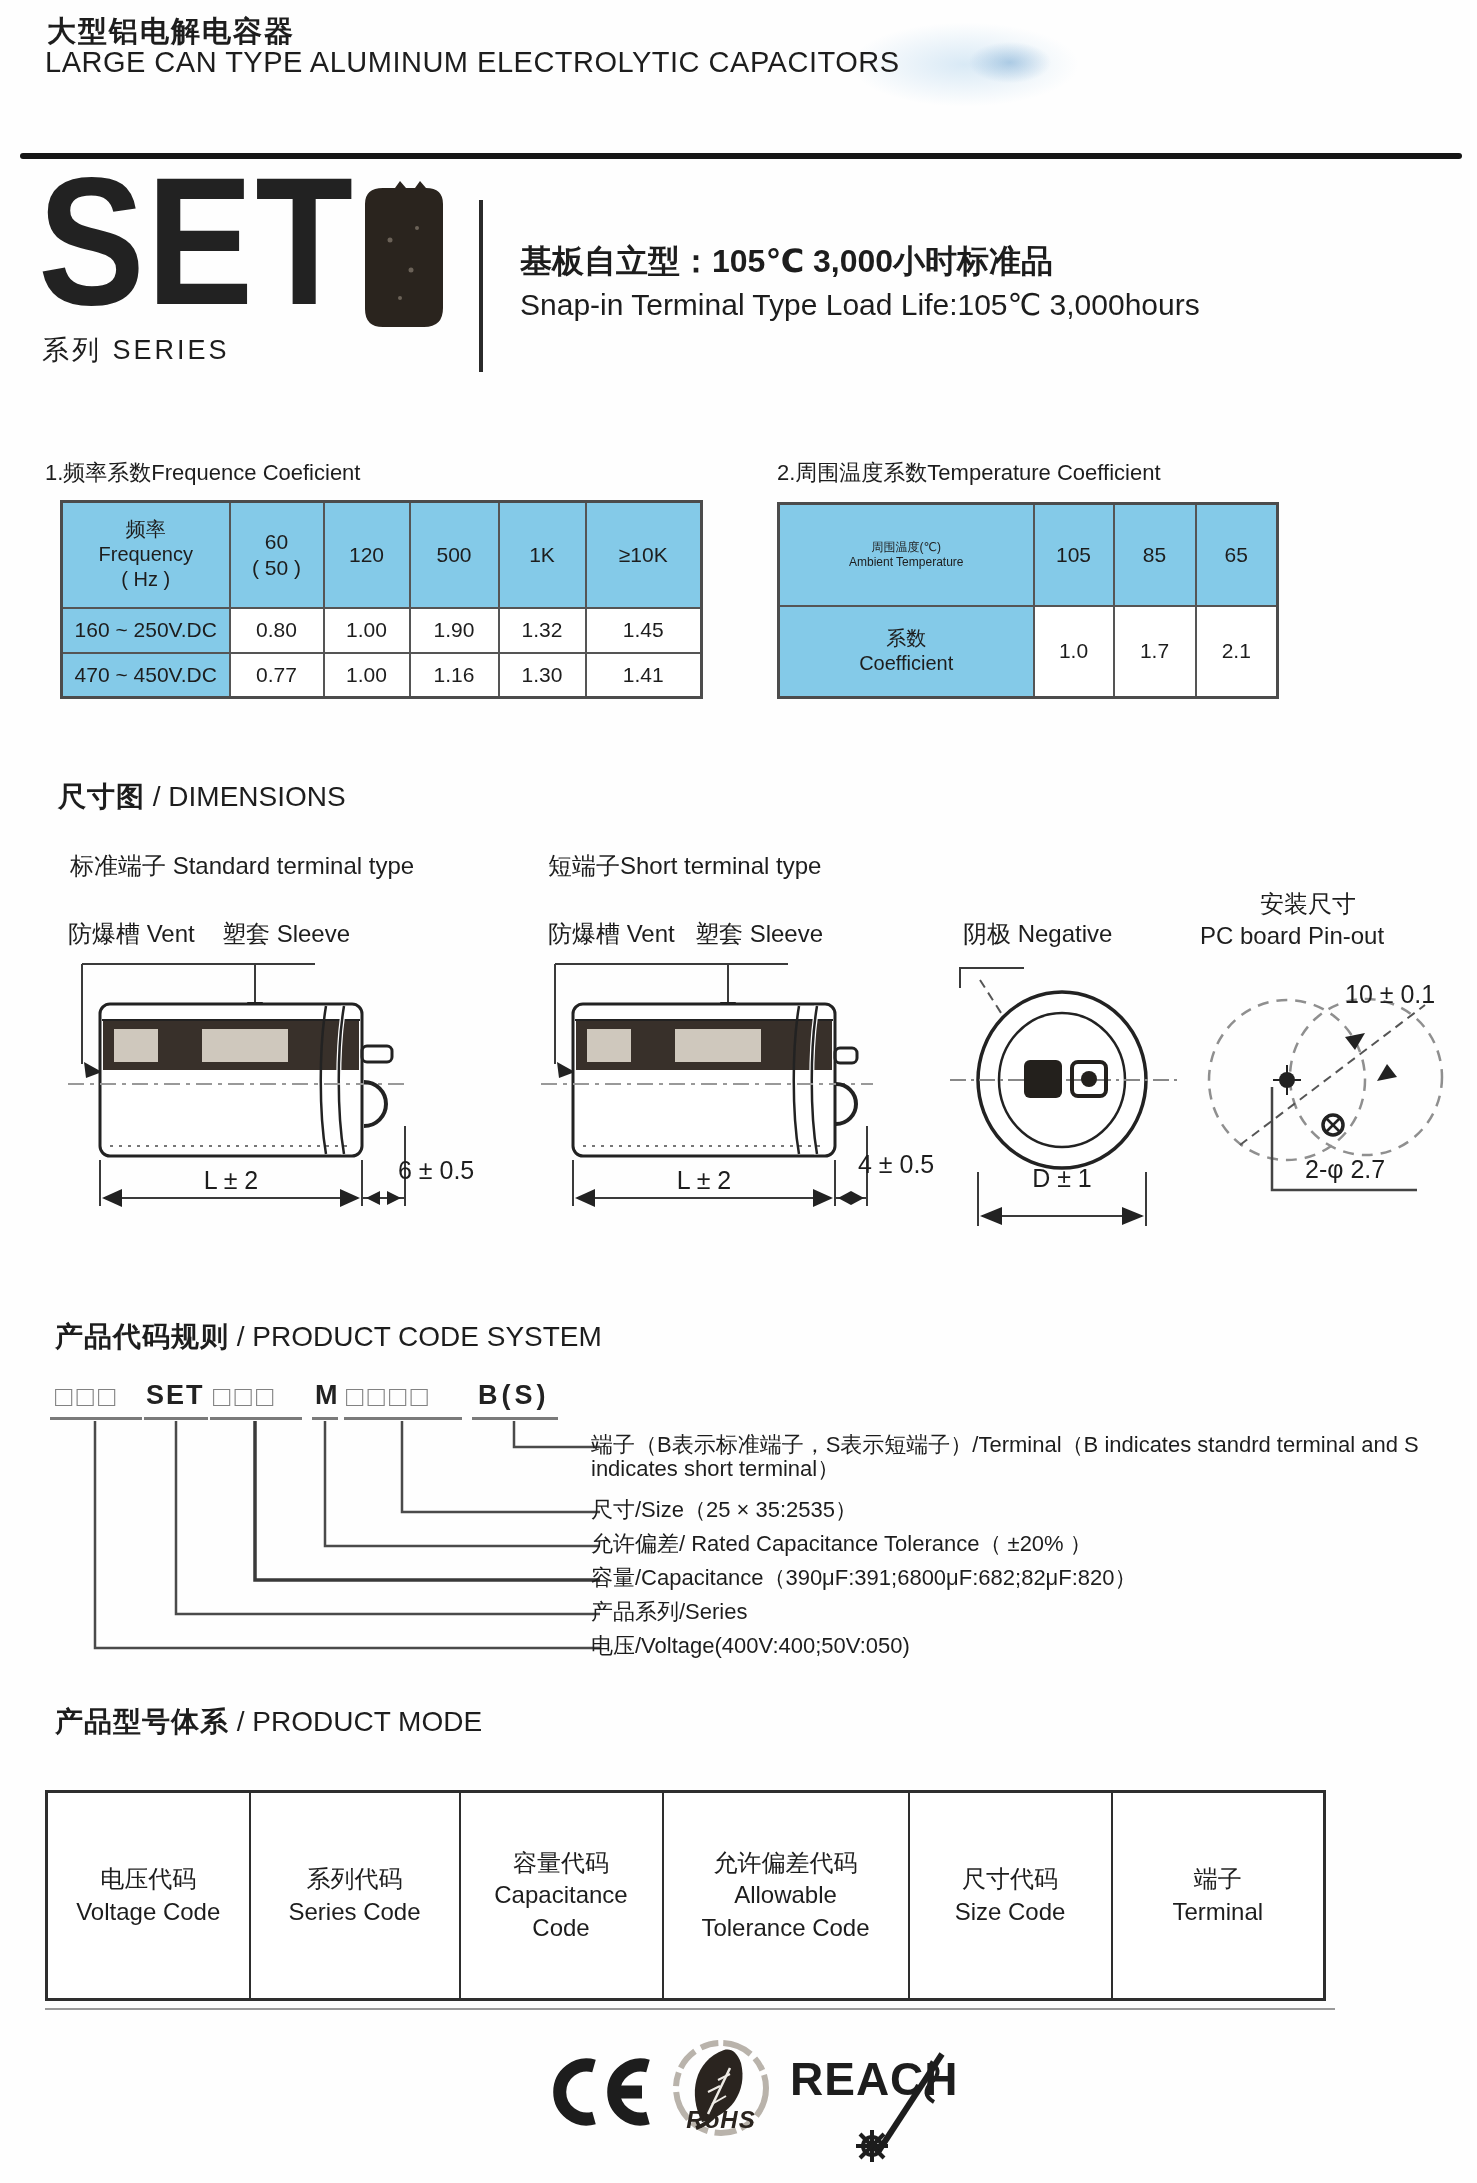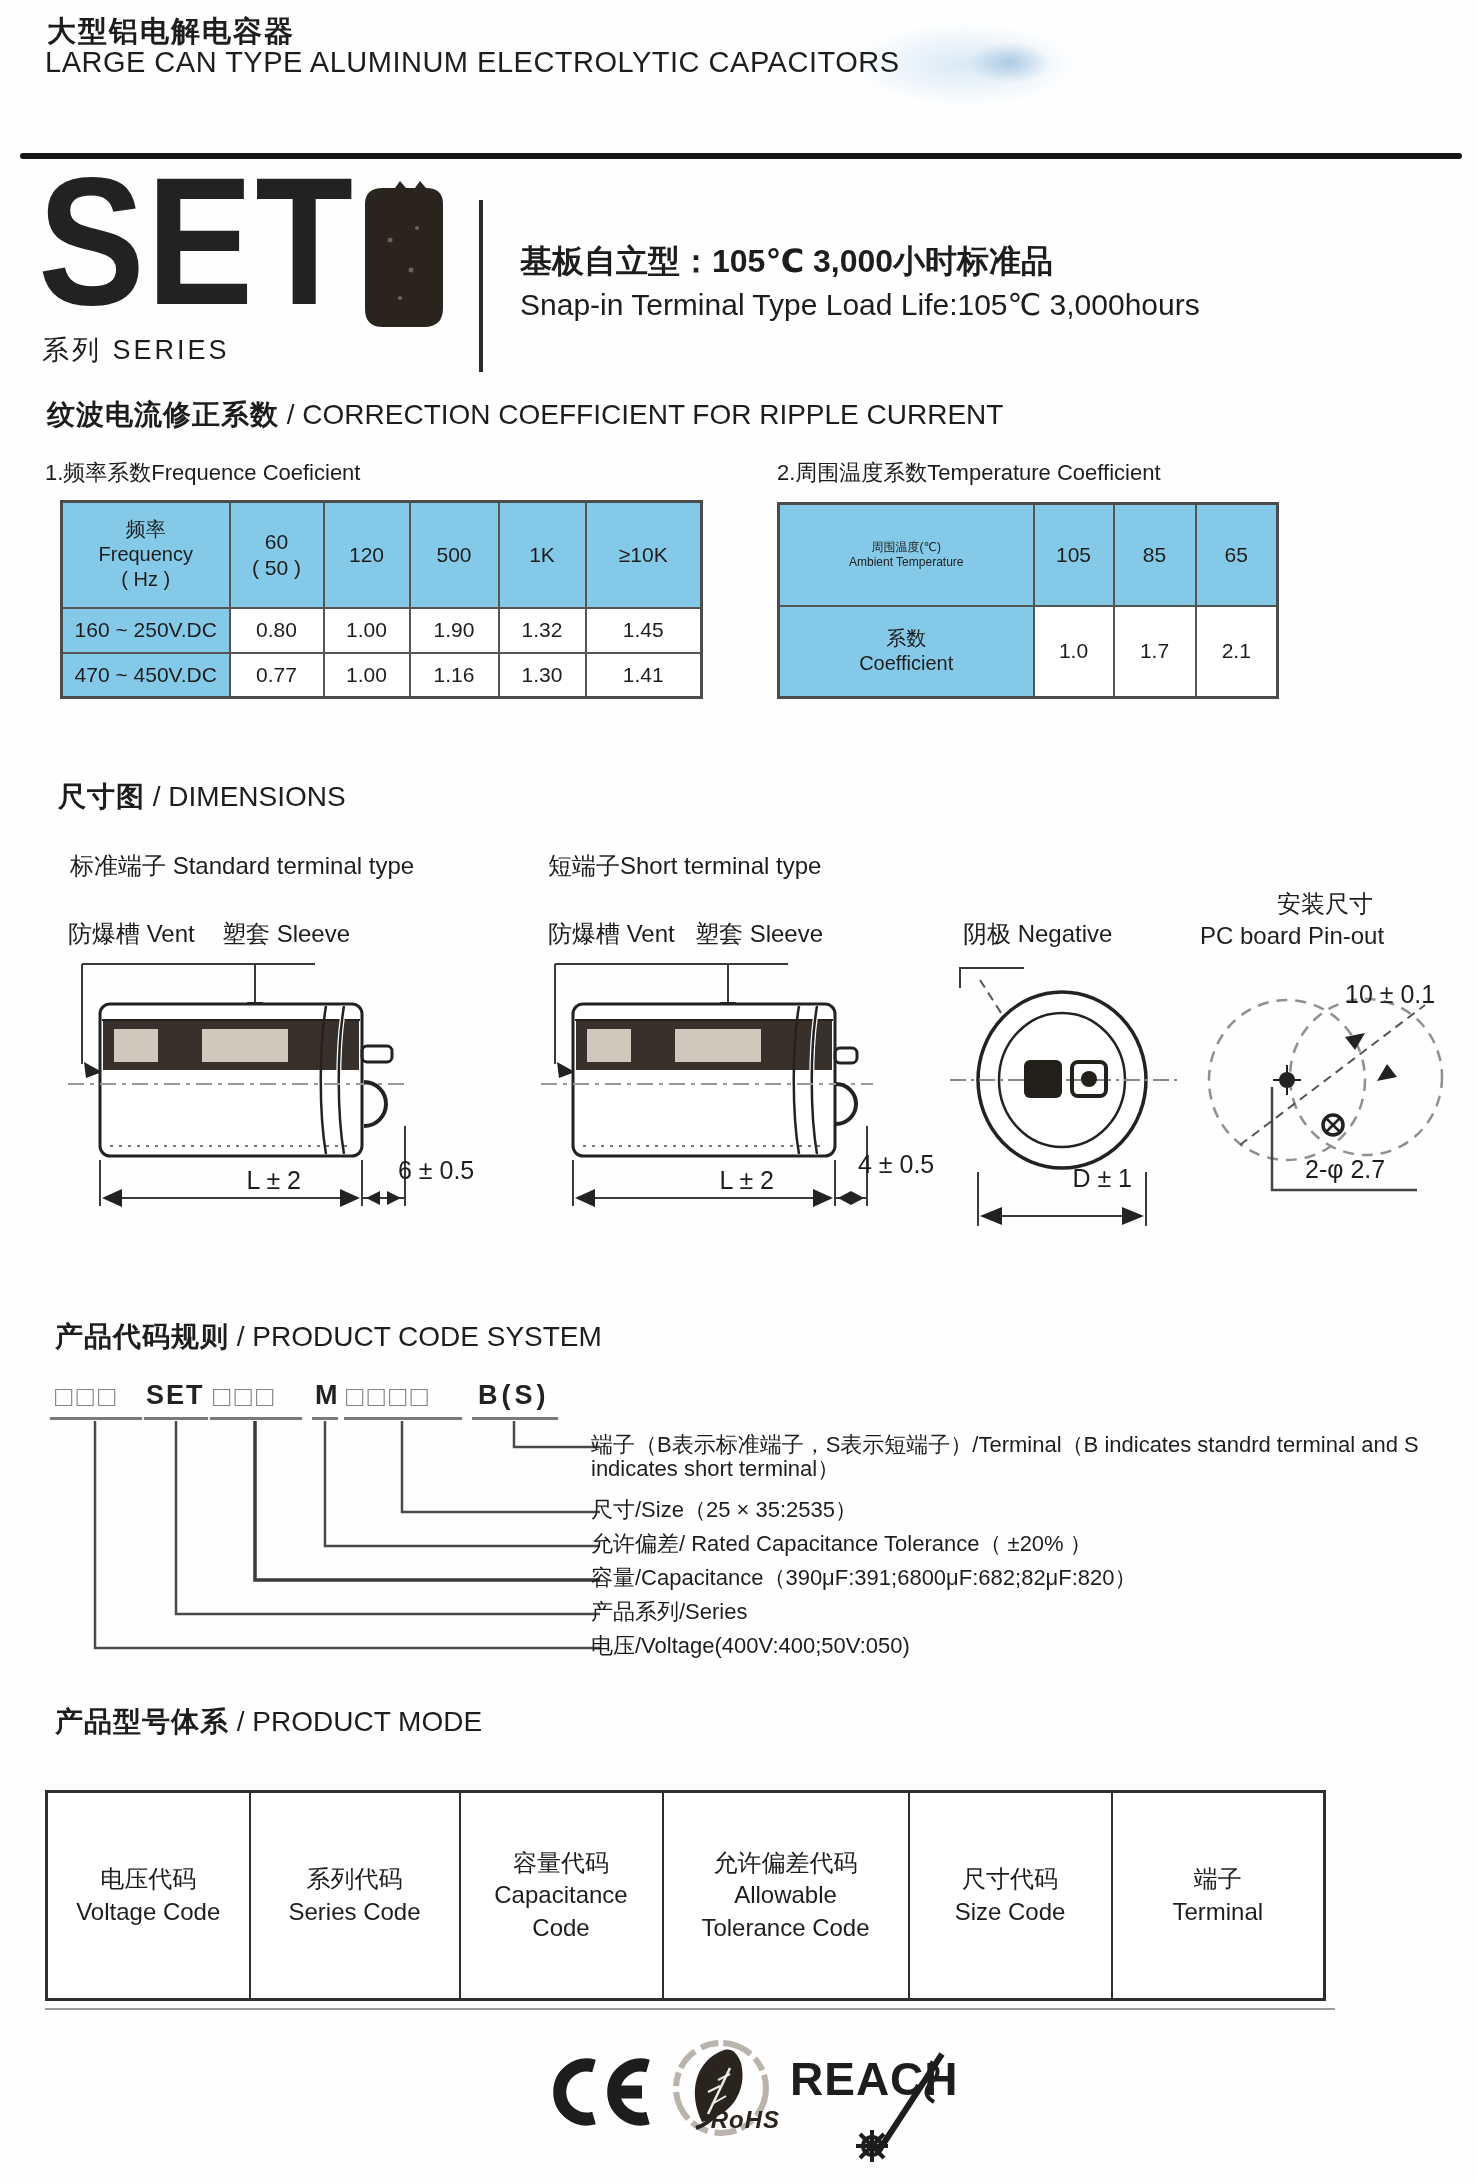--- a/index.html
+++ b/index.html
@@ -1,20 +1,20 @@
 <!DOCTYPE html>
 <html><head>
 <meta charset="utf-8">
 <style>
   html,body{margin:0;padding:0;background:#e8e8e8;}
   #page{position:relative;width:1477px;height:2183px;background:#fefefe;margin:0 auto;
         font-family:"Liberation Sans","DejaVu Sans",sans-serif;color:#1d1d1d;overflow:hidden;}
   .abs{position:absolute;}
   .pre{white-space:pre-line;}
-  .tc{text-align:right;}
+  .tc{text-align:center;}
   
   .title-zh{left:47px;top:12px;font-size:29px;font-weight:700;letter-spacing:2px;}
   .title-en{left:45px;top:46px;font-size:29px;font-weight:500;letter-spacing:0.5px;}
   .rule{left:20px;top:153px;width:1442px;height:6px;background:#151515;border-radius:3px;}
   .watermark{left:850px;top:22px;width:230px;height:85px;
      background:radial-gradient(ellipse at 50% 50%, rgba(130,185,225,.30), rgba(130,185,225,0) 70%);}
   .watermark2{left:965px;top:40px;width:90px;height:45px;
      background:radial-gradient(ellipse at 50% 50%, rgba(60,130,190,.35), rgba(60,130,190,0) 65%);}
   
   .set-name{left:38px;top:150px;font-size:182px;line-height:1;font-weight:700;letter-spacing:2px;
@@ -71,23 +71,20 @@
     <circle cx="45" cy="60" r="2.5" fill="#6b6258"></circle>
       <circle cx="66" cy="90" r="2.5" fill="#6b6258"></circle>
     <circle cx="55" cy="118" r="2" fill="#6b6258"></circle>
       <circle cx="72" cy="48" r="2" fill="#6b6258"></circle>
   </svg>
 
   <div class="abs vline"></div>
   <div class="abs set-desc-zh">基板自立型：105℃  3,000小时标准品</div>
   <div class="abs set-desc-en">Snap-in Terminal Type Load Life:105℃  3,000hours</div>
 
-  <div class="abs sec-h" style="left:47px;top:396px">
-    <span class="zh">纹波电流修正系数</span> <span class="en">/ CORRECTION COEFFICIENT FOR RIPPLE CURRENT</span>
-  </div>
   <div class="abs caption" style="left:45px;top:458px">1.频率系数Frequence Coeficient</div>
   <div class="abs caption" style="left:777px;top:458px">2.周围温度系数Temperature Coefficient</div>
 
   <table class="abs dtable" style="left:60px;top:500px">
     <colgroup>
         <col style="width:168px">
         <col style="width:94px">
         <col style="width:86px">
         <col style="width:89px">
         <col style="width:87px">

